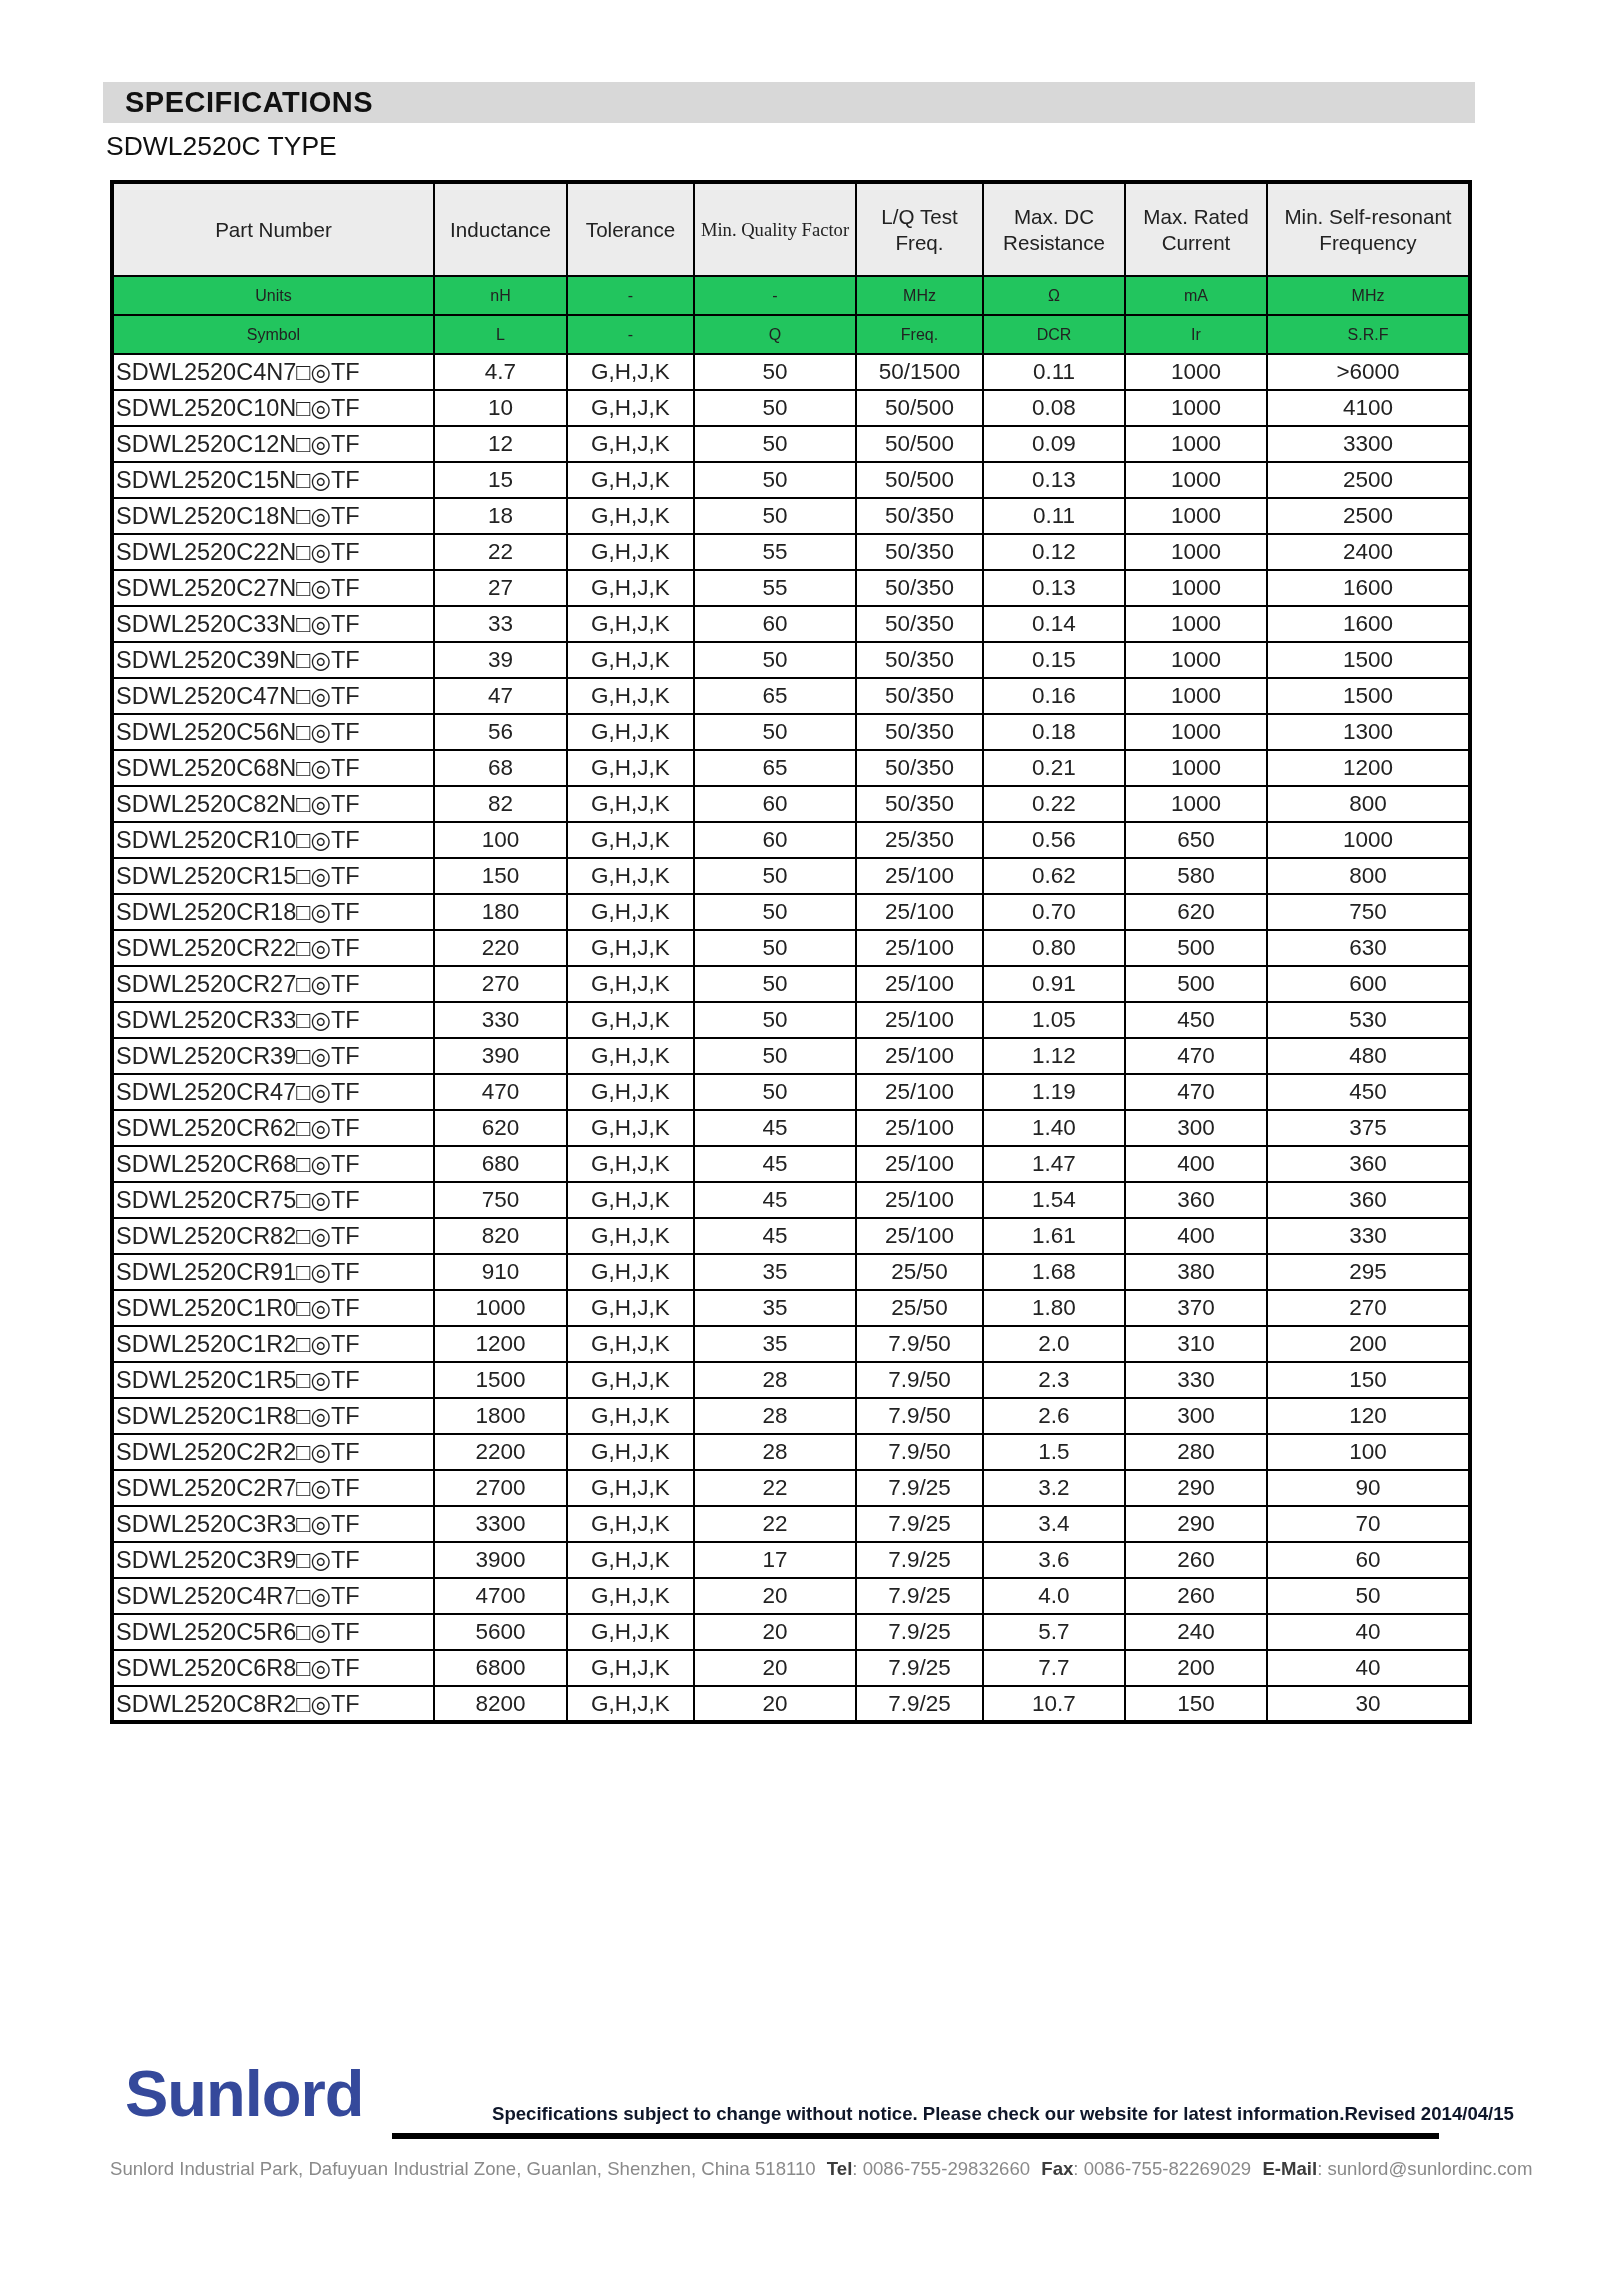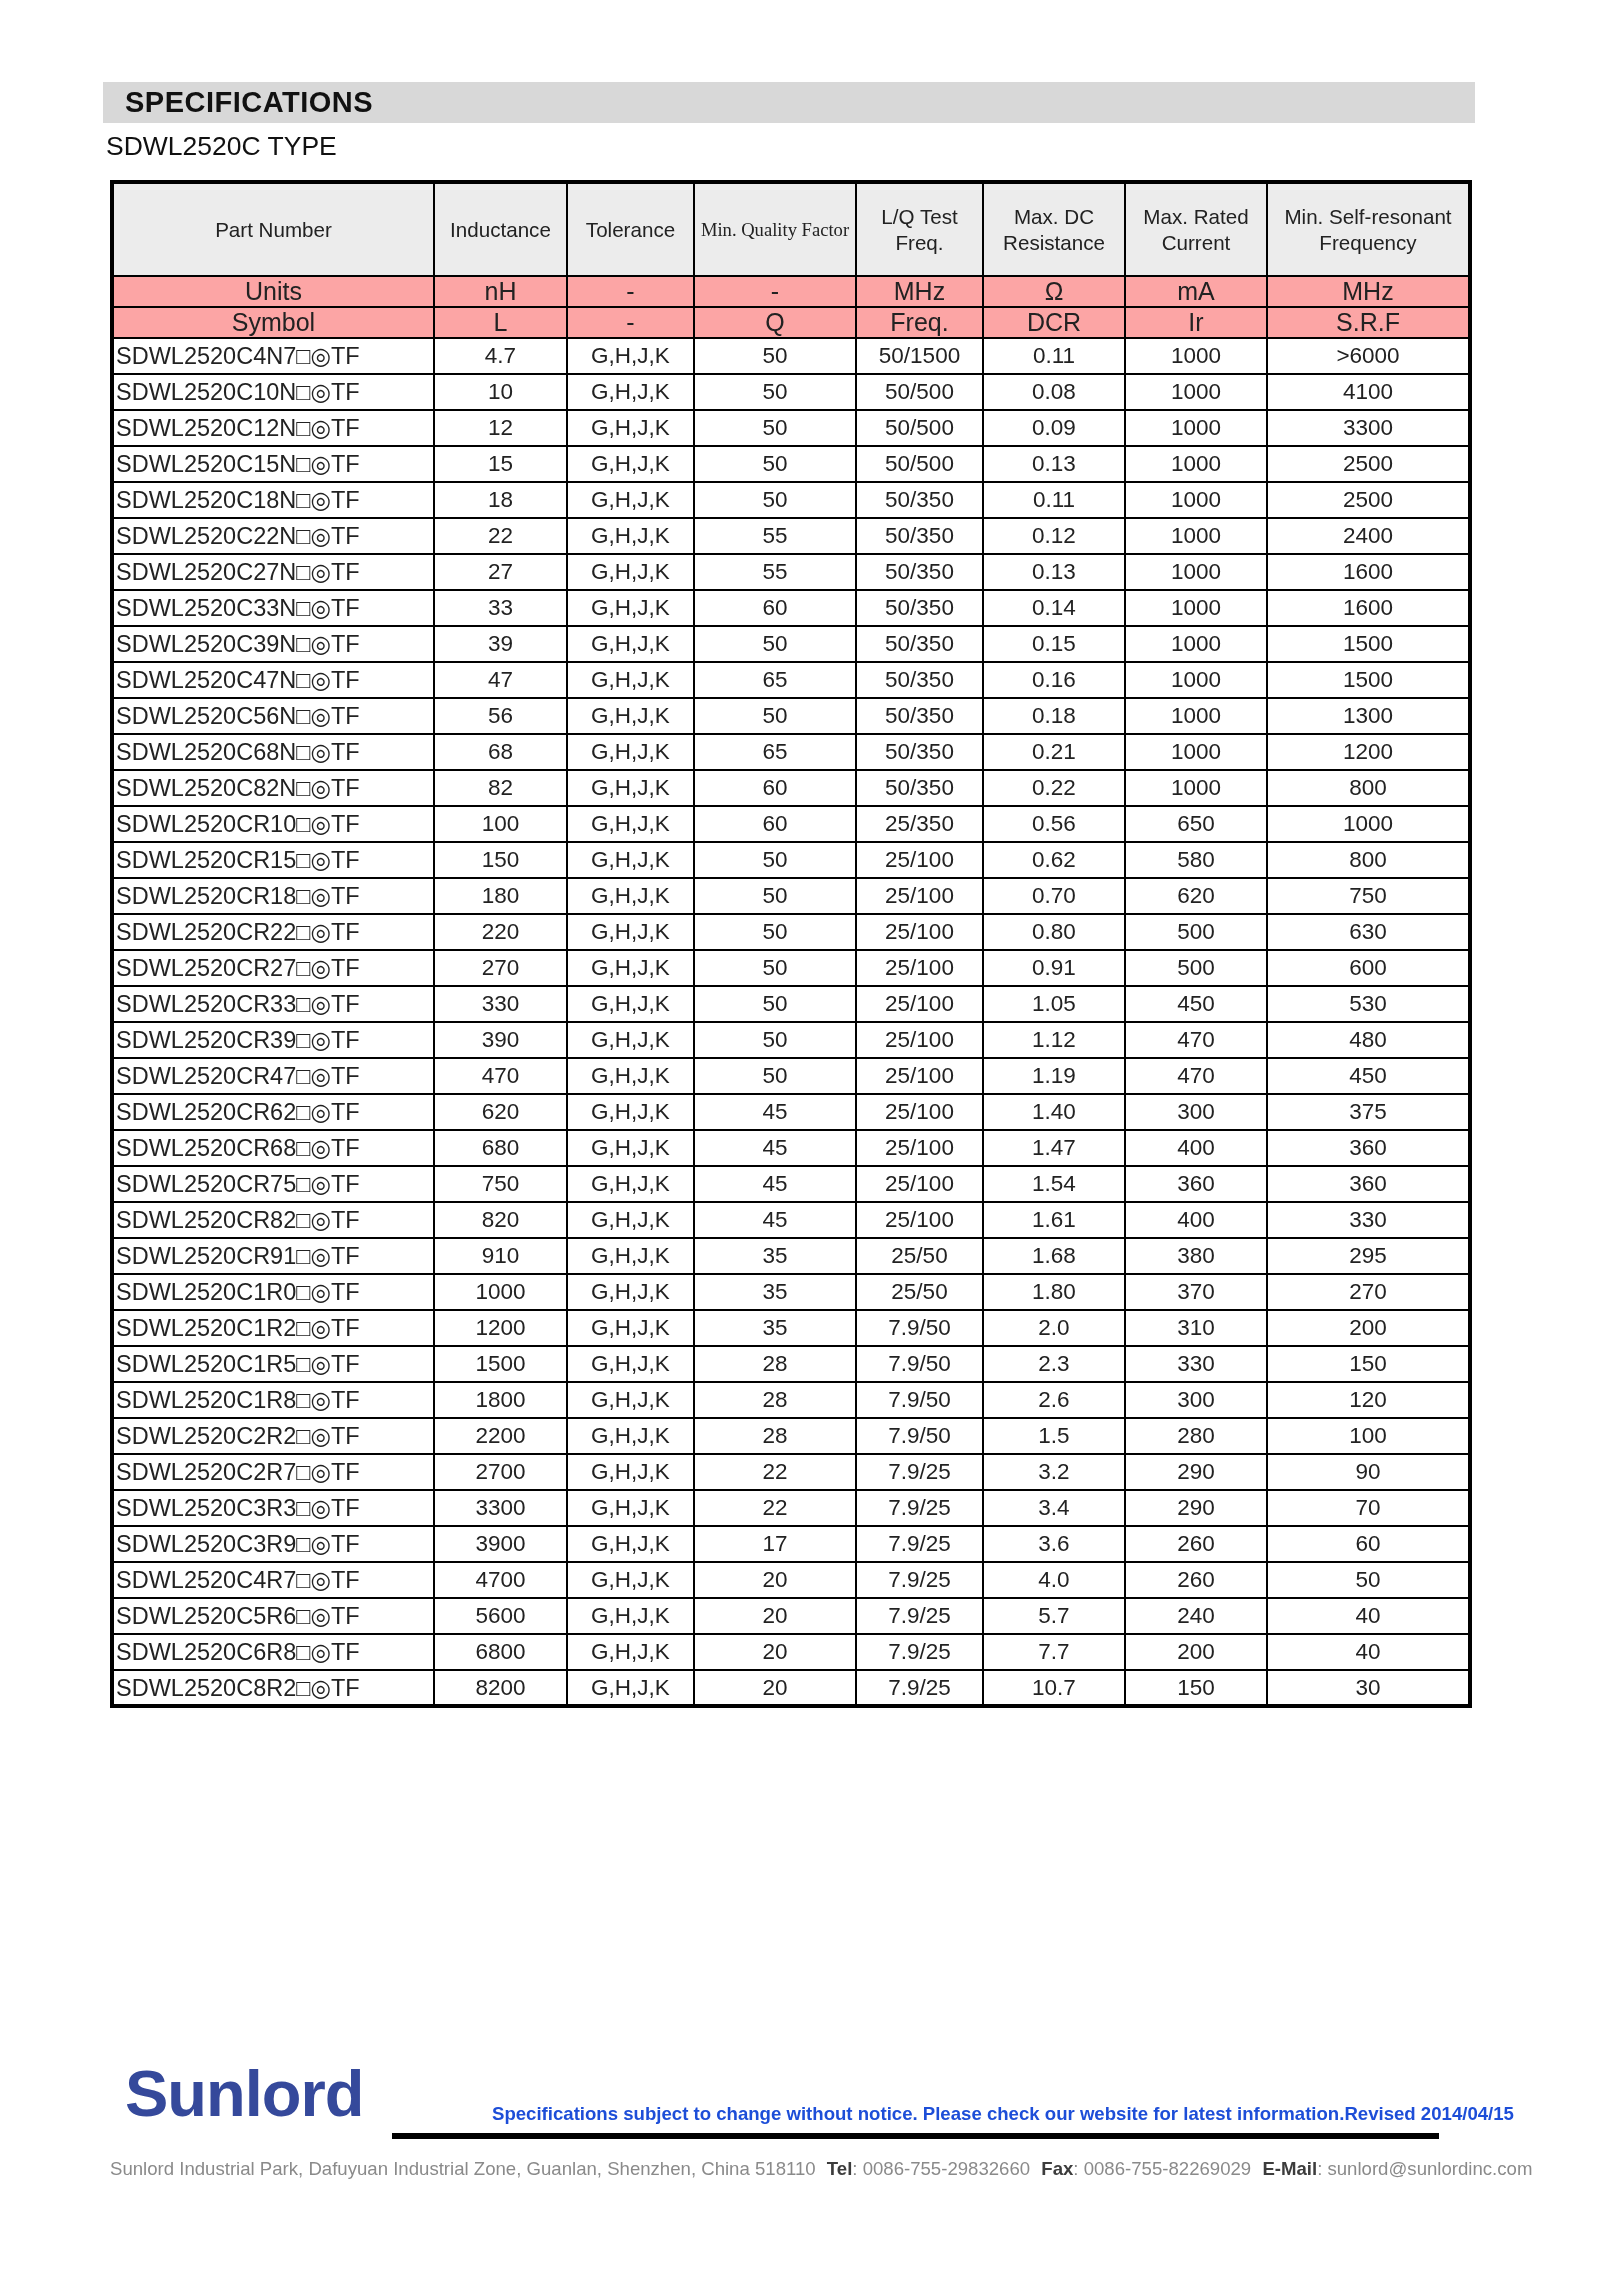--- a/index.html
+++ b/index.html
@@ -37,22 +37,22 @@
   }
   thead tr.h1 th{
     height:94px;background:#ececec;
     font-size:20.6px;font-weight:normal;line-height:1.25;
   }
   thead tr.h1 th.qf{
     font-family:"Liberation Serif", serif;
     font-size:18.6px;
   }
   thead tr.units th, thead tr.symbol th{
-    height:31px;background:#fca5a5;
-    font-size:25px;font-weight:normal;
+    height:39px;background:#22c55e;
+    font-size:16px;font-weight:normal;
   }
   tbody td{
     height:36px;font-size:22.5px;background:#fff;
   }
   tbody td.part{
     font-size:23.5px;letter-spacing:0px;
     text-align:left;
   }
   
   .logo{
@@ -60,21 +60,21 @@
     font-size:65px;font-weight:bold;letter-spacing:-1px;
     font-family:"Liberation Sans", sans-serif;
   }
   .footer-line{
     position:absolute;left:392px;top:2133px;width:1047px;height:5.9px;
     background:#000;
   }
   .notice-row{
     position:absolute;left:492px;top:2103px;width:941px;
     display:flex;justify-content:space-between;align-items:center;
-    font-size:18.6px;font-weight:bold;color:#1d4ed8;
+    font-size:18.6px;font-weight:bold;color:#0f172a;
     white-space:nowrap;
   }
   .address-row{
     position:absolute;left:110px;top:2158px;width:1362px;
     text-align:center;font-size:18.6px;color:#8a8a8a;
     white-space:nowrap;
   }
   .address-row b{color:#3c3c3c;margin-left:6px;}
 </style>
 </head>

